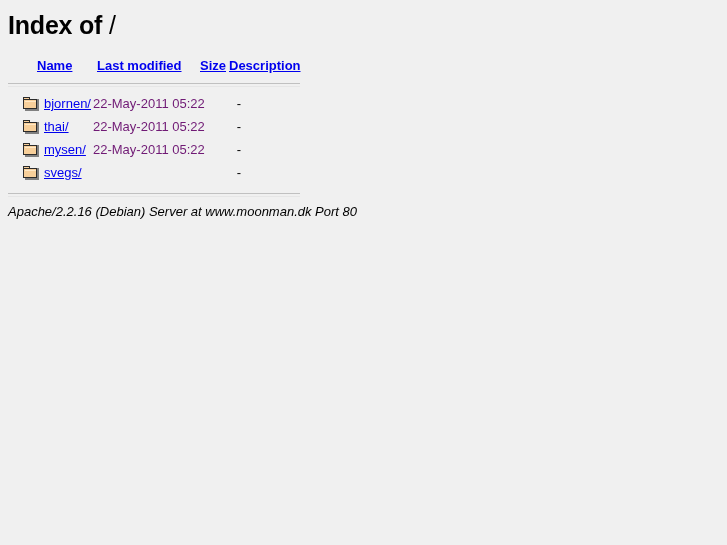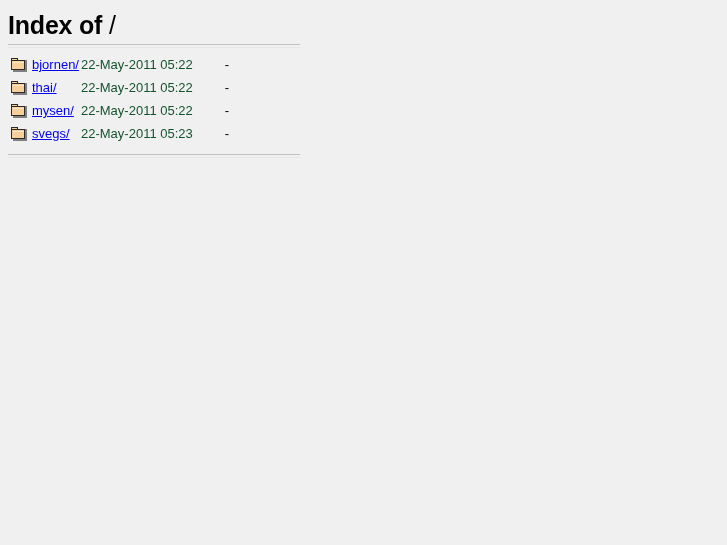--- a/index.html
+++ b/index.html
@@ -75,20 +75,21 @@
     border: 0;
     border-top: 1px solid #c0c0c0;
     border-bottom: 1px solid #e6e6e6;
     background: transparent;
   }
   .rule-top { margin-top: 4px; }
 
   .rows {
     position: relative;
     margin-top: 8px;
+    margin-left: 12px;
   }
   .row {
     position: relative;
     height: 23px;
   }
   .icon-cell {
     position: absolute;
     left: 11px;
     top: 2px;
     width: 17px;
@@ -151,21 +152,21 @@
     white-space: nowrap;
     cursor: pointer;
   }
   .date-cell {
     position: absolute;
     left: 81px;
     top: 0;
     font-family: "Liberation Sans", sans-serif;
     font-size: 13px;
     line-height: 17px;
-    color: #14532d;
+    color: #701a75;
     white-space: pre;
   }
   .size-cell {
     position: absolute;
     left: 215px;
     top: 0;
     width: 14px;
     text-align: right;
     font-family: "Liberation Sans", sans-serif;
     font-size: 13px;
@@ -197,20 +198,26 @@
 </style>
 </head>
 <body>
 
 <div id="page">
 
   <h1 class="page-title"><span>Index of </span><span class="slash">/</span></h1>
 
   <div class="listing">
 
+    <div class="hdr-row">
+      <a class="hdr-link hdr-name" href="#">Name</a>
+      <a class="hdr-link hdr-modified" href="#">Last modified</a>
+      <a class="hdr-link hdr-size" href="#">Size</a>
+      <a class="hdr-link hdr-desc" href="#">Description</a>
+    </div>
 
     <hr class="rule rule-top">
 
     <div class="rows">
 
       <div class="row">
         <span class="icon-cell">
           <span class="folder">
             <span class="shadow"></span>
             <span class="tab"></span>
@@ -261,25 +268,25 @@
         <span class="icon-cell">
           <span class="folder">
             <span class="shadow"></span>
             <span class="tab"></span>
             <span class="body">
                 <span class="inner"></span>
               </span>
           </span>
         </span>
         <a class="name-cell" href="#">svegs/</a>
-        <span class="date-cell">22-May-2011 05:23</span>
         <span class="size-cell">-</span>
         <span class="desc-cell"></span>
       </div>
 
     </div>
 
     <hr class="rule rule-bottom">
 
   </div>
 
+  <address class="footer">Apache/2.2.16 (Debian) Server at www.moonman.dk Port 80</address>
 
 </div>
 
 </body></html>

